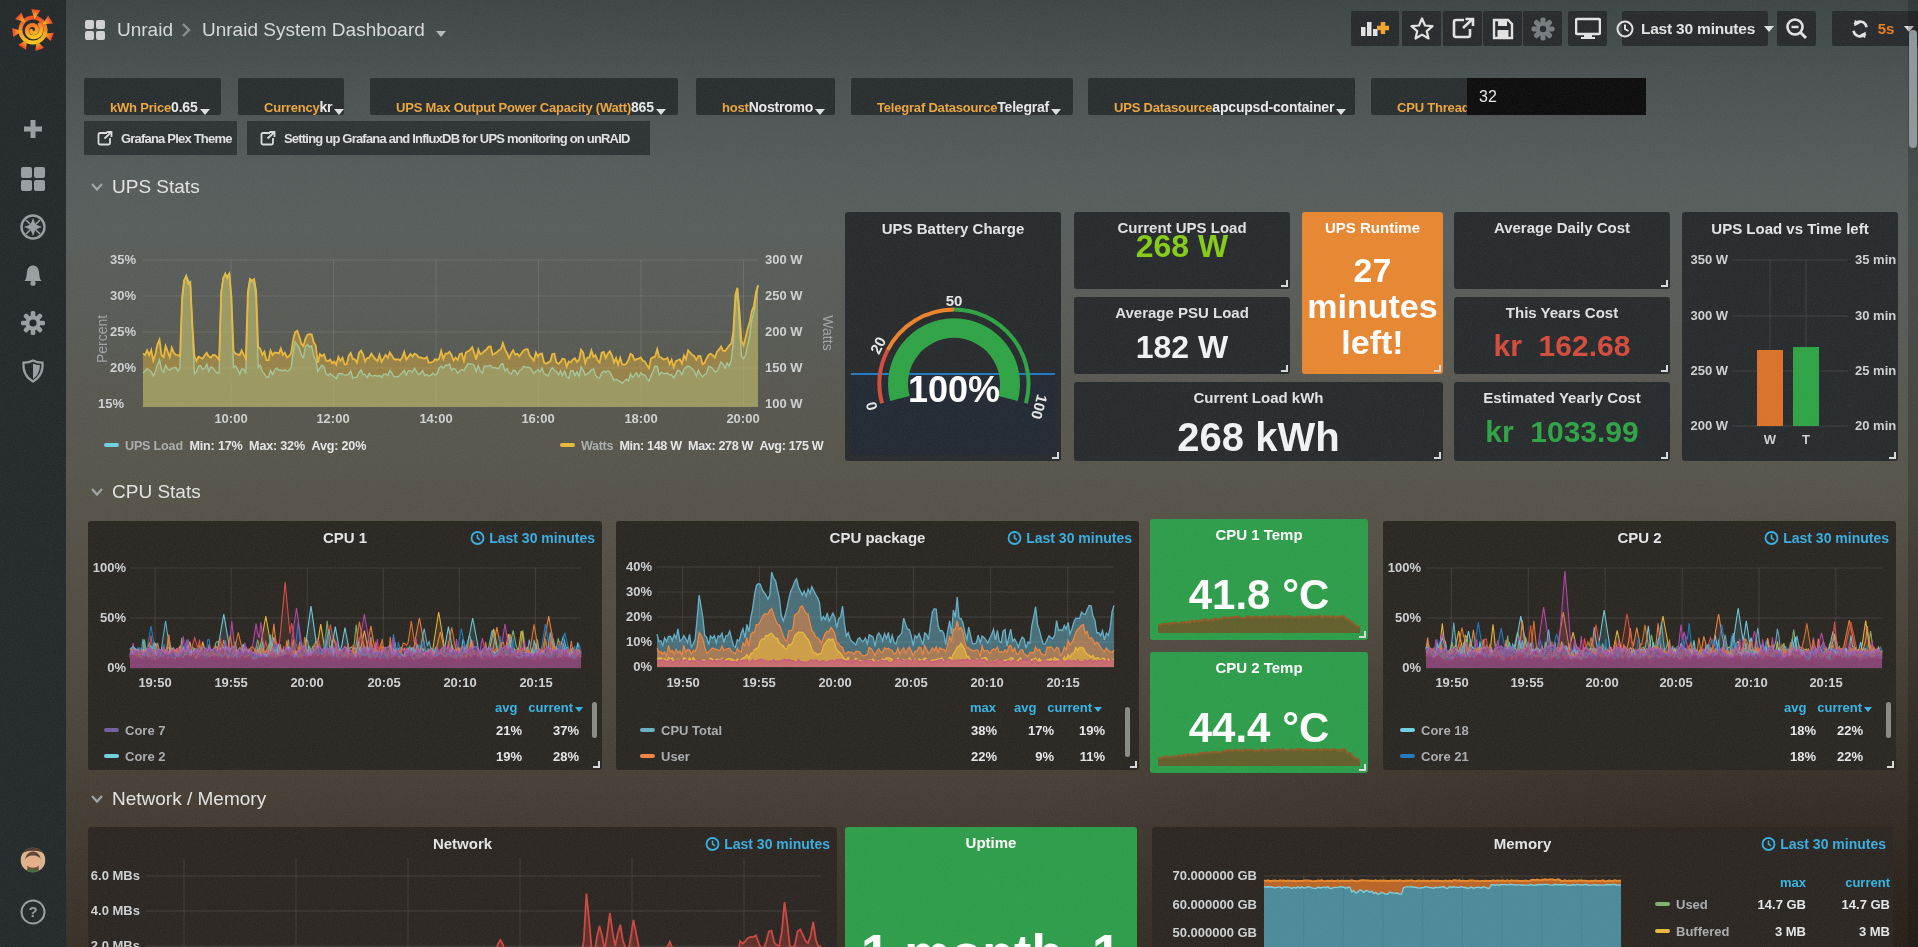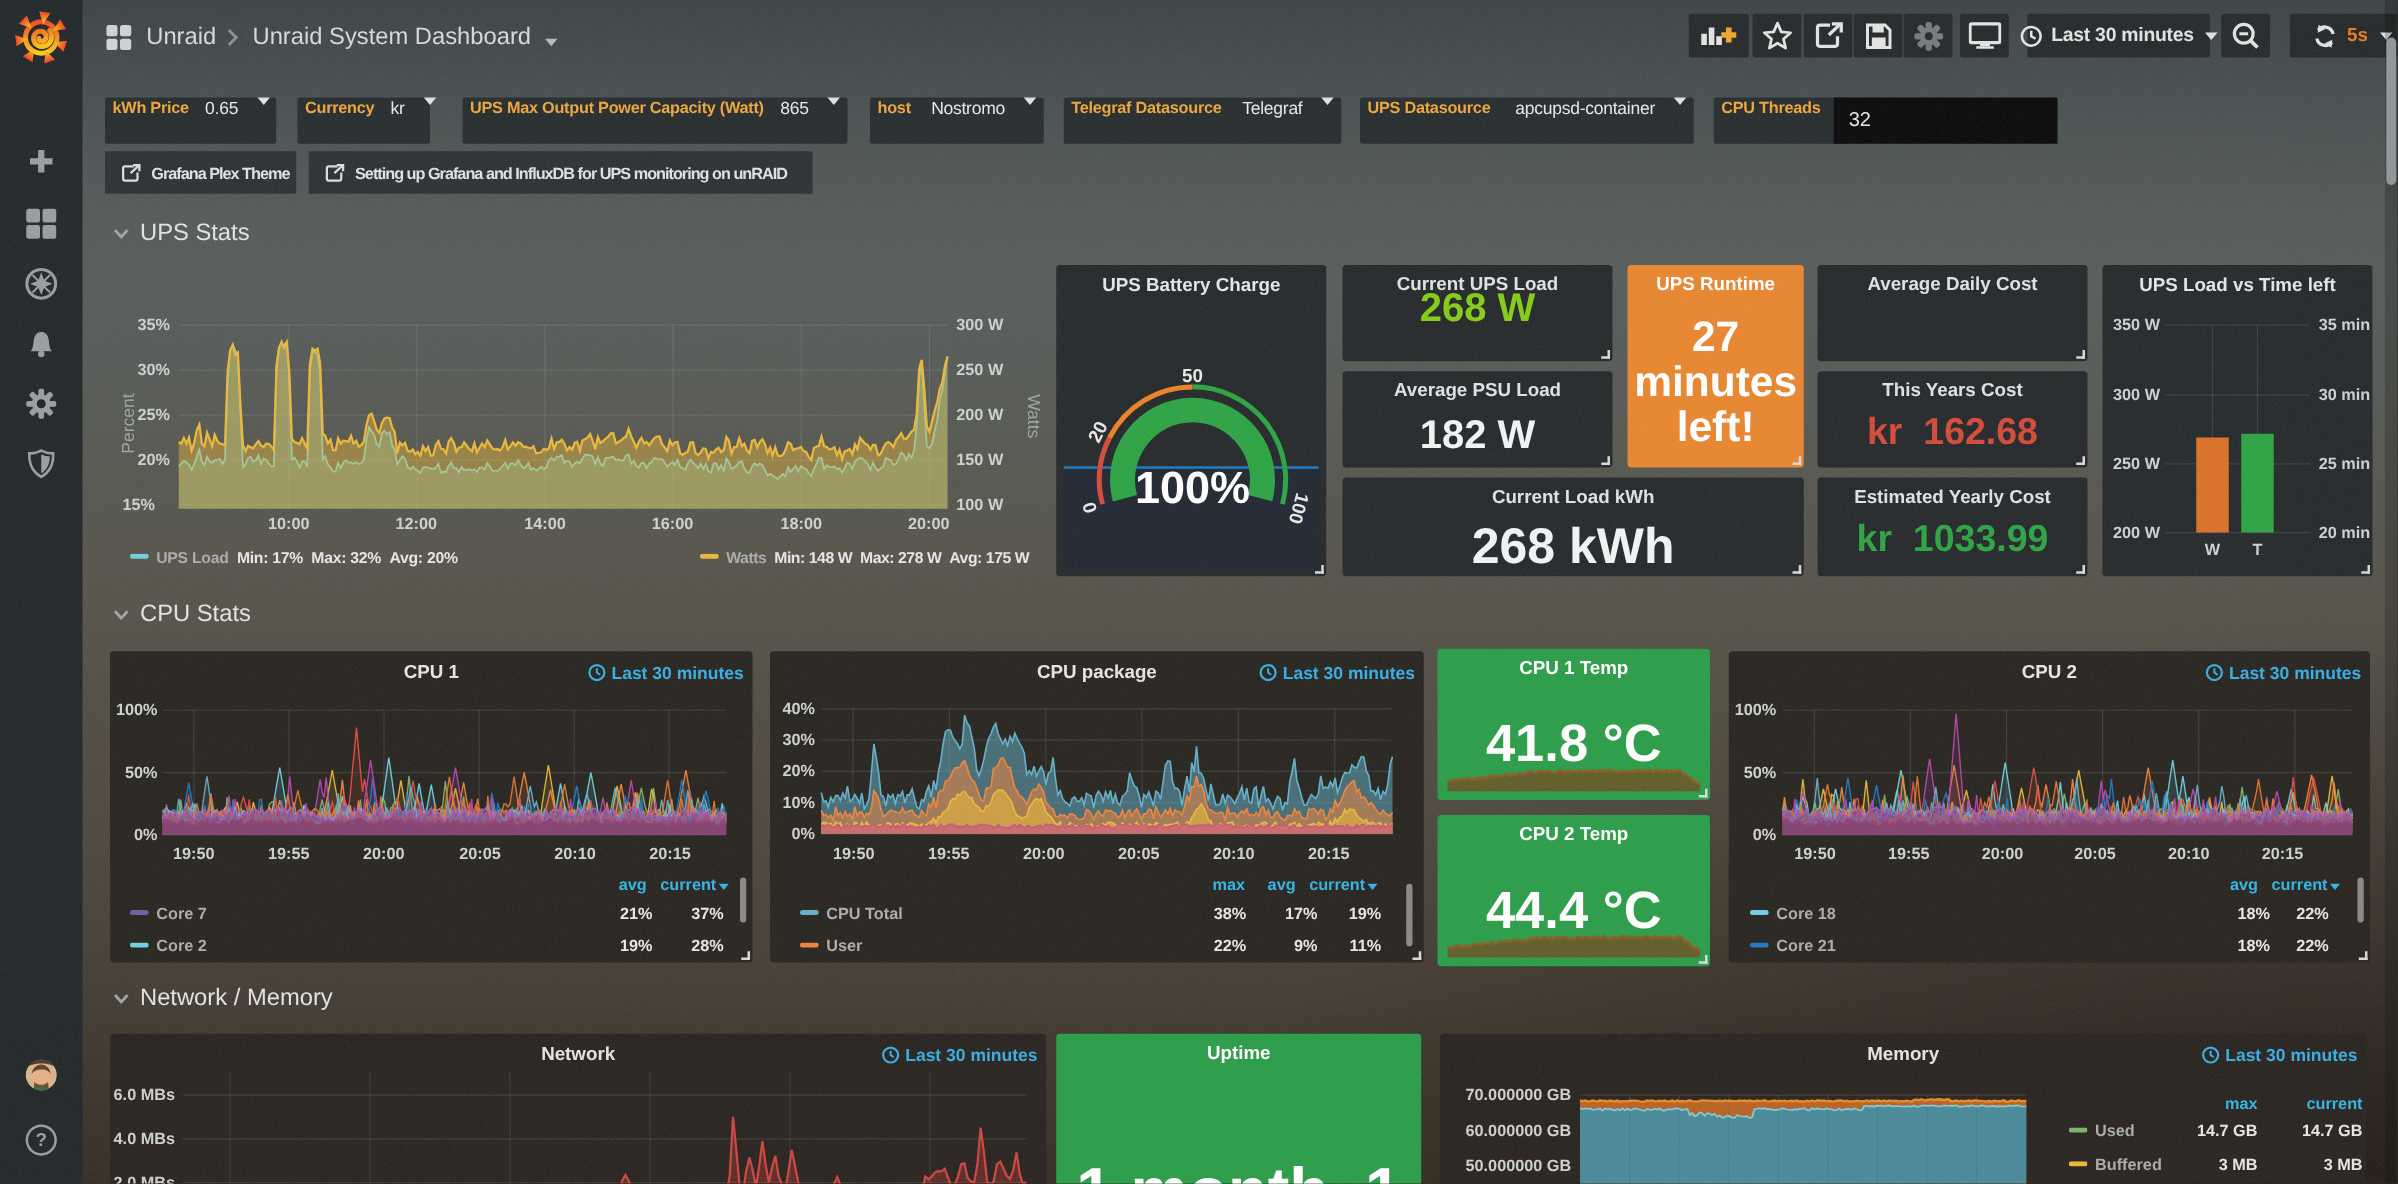--- a/index.html
+++ b/index.html
@@ -14,23 +14,23 @@
 .p3{background:#292420}
 .ptitle{position:absolute;top:8px;left:0;right:0;text-align:center;color:#e4e5e6;
 font-size:15px;font-weight:bold;white-space:nowrap}
 .trange{position:absolute;top:9px;right:7px;color:#36aee2;font-size:14px;font-weight:bold;white-space:nowrap}
 .stitle{position:absolute;top:7px;left:0;right:0;text-align:center;color:#e0e1e2;font-size:15px;font-weight:bold;white-space:nowrap}
 .sval{position:absolute;left:0;right:0;text-align:center;color:#f2f3f4;font-weight:bold;white-space:nowrap}
 .corner{position:absolute;right:2px;bottom:2px;width:7px;height:7px;
 border-right:2px solid #d8d9da;border-bottom:2px solid #d8d9da}
 .sechead{position:absolute;color:#e2e3e3;font-size:19px;font-weight:500;z-index:2}
 .varbox{position:absolute;top:78px;height:37px;background:#272c2e;border-radius:2px;z-index:2;white-space:nowrap;
-display:flex;align-items:flex-start;padding:0 6px;gap:13px}
+display:flex;align-items:flex-end;padding:0 26px;gap:0}
 .varbox .lab{color:#eda63c;font-size:13px;font-weight:bold;letter-spacing:-0.2px}
-.varbox .val{color:#e8e9ea;font-size:14px;font-weight:normal;letter-spacing:-0.2px;margin-left:auto}
+.varbox .val{color:#e8e9ea;font-size:14px;font-weight:bold;letter-spacing:-0.2px;margin-left:auto}
 .caret{display:inline-block;width:0;height:0;border-left:5px solid transparent;
 border-right:5px solid transparent;border-top:6px solid #e0e1e2;margin-left:2px}
 .linkbox{position:absolute;top:121px;height:34px;background:#2c3133;z-index:2;color:#e0e1e2;white-space:nowrap;
 font-size:13px;letter-spacing:-0.8px;font-weight:bold;display:flex;align-items:center;padding:0 13px;gap:8px}
 .hbtn{position:absolute;top:11px;height:35px;background:#26292b;border-radius:2px;z-index:6;white-space:nowrap;
 display:flex;align-items:center;justify-content:center;color:#e3e3e3}
 .hbtn svg{flex-shrink:0}
 .gr{stroke:#ffffff;stroke-opacity:0.10;stroke-width:1}
 .axl{position:absolute;color:#ced1d2;font-size:13px;font-weight:bold;z-index:3;white-space:nowrap}
 .leg{position:absolute;color:#c9cacb;font-size:13px;font-weight:bold;z-index:3;white-space:nowrap}

